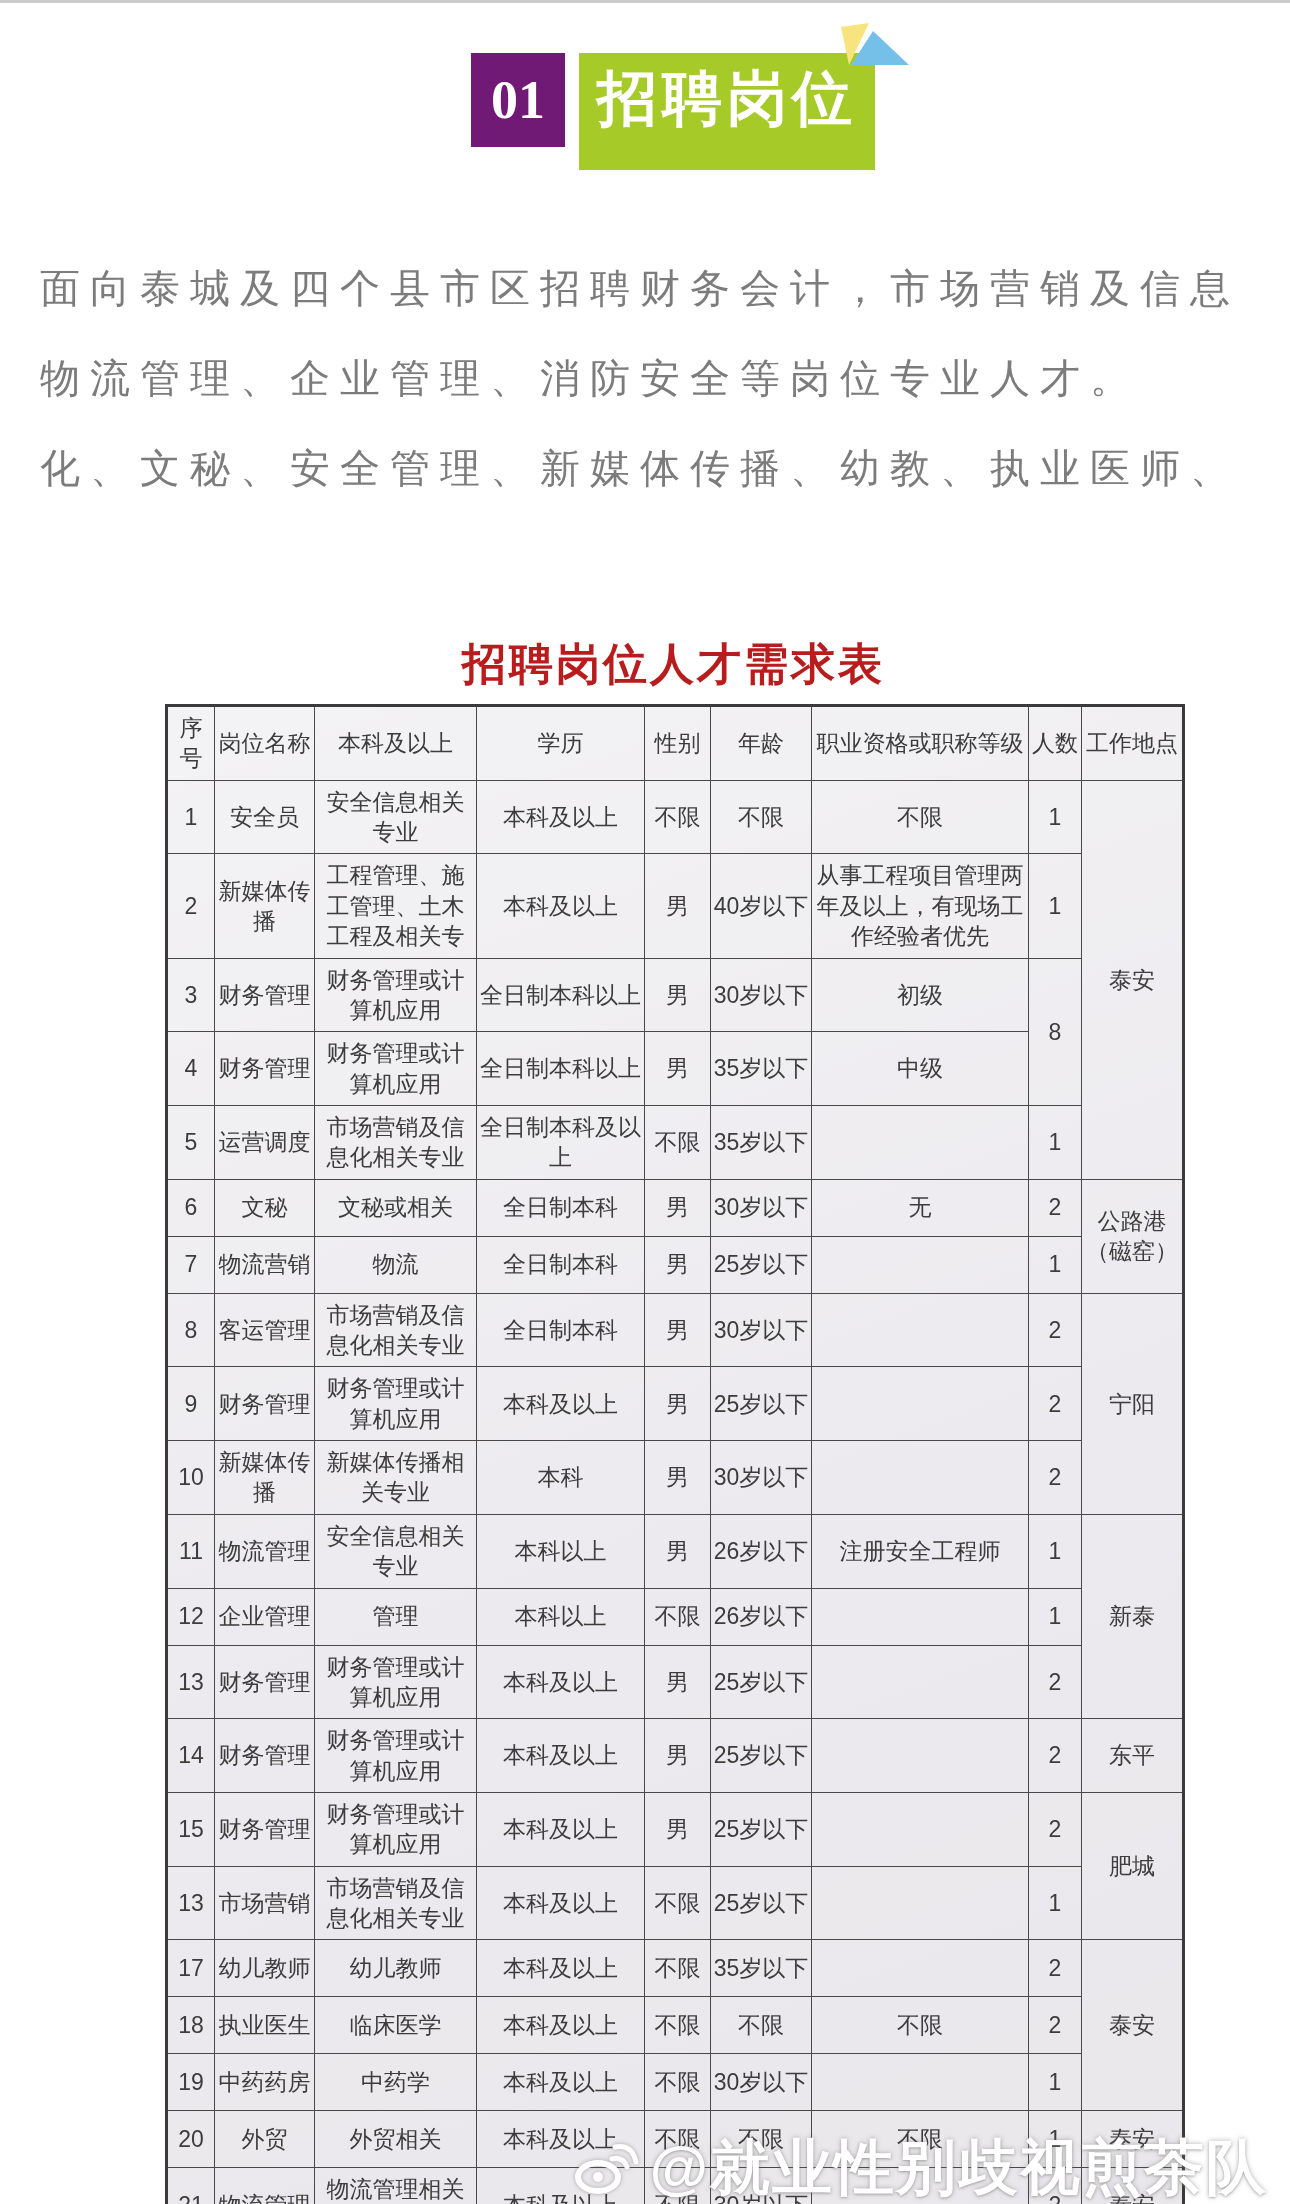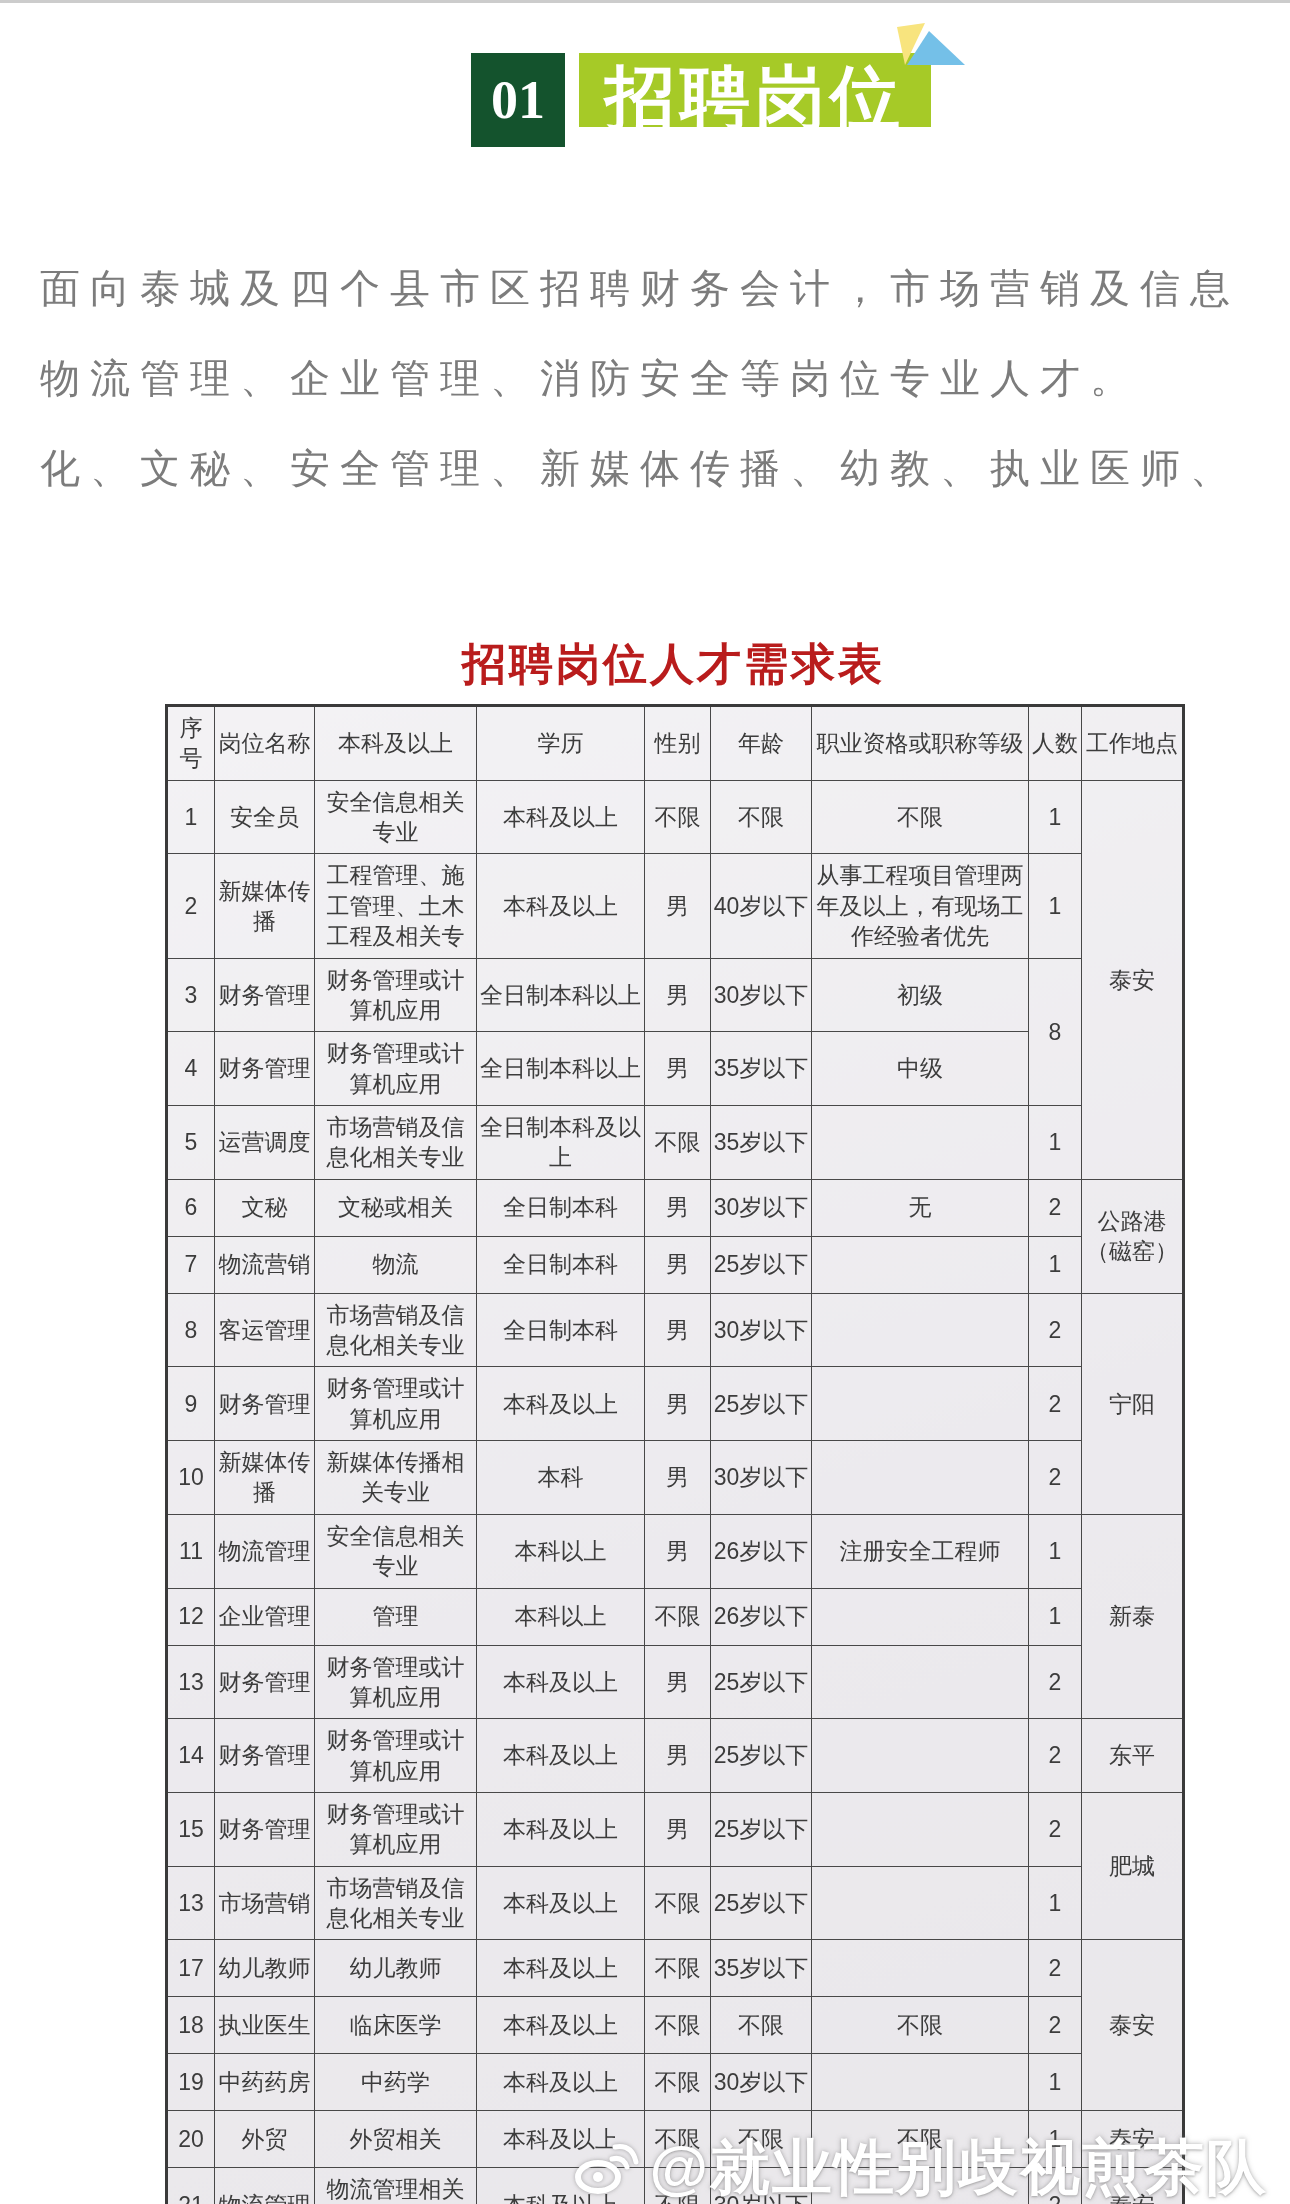--- a/index.html
+++ b/index.html
@@ -9,22 +9,22 @@
   }
   .top-strip{position:absolute;top:0;left:0;width:1290px;height:3px;background:#cccccc;}
 
   
   .badge-row{position:absolute;top:53px;left:471px;display:flex;align-items:flex-start;}
   .badge-num{
     width:94px;height:94px;line-height:94px;text-align:center;
     color:#ffffff;font-family:"Liberation Serif",serif;font-weight:bold;font-size:54px;
   }
   .badge-title{
-    margin-left:14px;height:74px;line-height:91px;padding:0 26px;position:relative;
-    color:#ffffff;font-weight:bold;font-size:70px;letter-spacing:5px;white-space:nowrap;
+    margin-left:14px;height:117px;line-height:91px;padding:0 18px;position:relative;
+    color:#ffffff;font-weight:bold;font-size:60px;letter-spacing:5px;white-space:nowrap;
   }
   .badge-tris{position:absolute;top:-30px;right:-52px;}
 
   
   .intro{
     position:absolute;top:243px;left:40px;width:1212px;
     color:#7c7c7c;font-size:40px;letter-spacing:10px;line-height:90px;
   }
   .intro div{white-space:nowrap;}
 
@@ -54,21 +54,21 @@
     white-space:nowrap;
   }
   .watermark svg{filter:drop-shadow(0 0 2px rgba(110,110,110,0.55));}
 </style>
 </head>
 <body>
 
 <div class="top-strip"></div>
 
 <div class="badge-row">
-  <div class="badge-num" style="background-color: #14532d;">01</div>
+  <div class="badge-num" style="background-color: #701a75;">01</div>
   <div class="badge-title" style="background-color: rgb(166, 202, 39);">
     <span>招聘岗位</span>
     <svg class="badge-tris" width="100" height="62" viewBox="0 0 100 62">
       <polygon points="14,4 42,0 22,42" fill="#f8e47e"></polygon>
       <polygon points="46,8 82,42 24,42" fill="#74c0e8"></polygon>
     </svg>
   </div>
 </div>
 
 <div class="intro">

